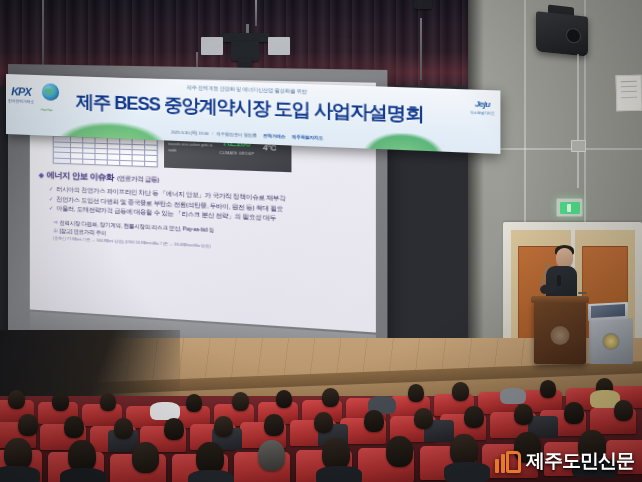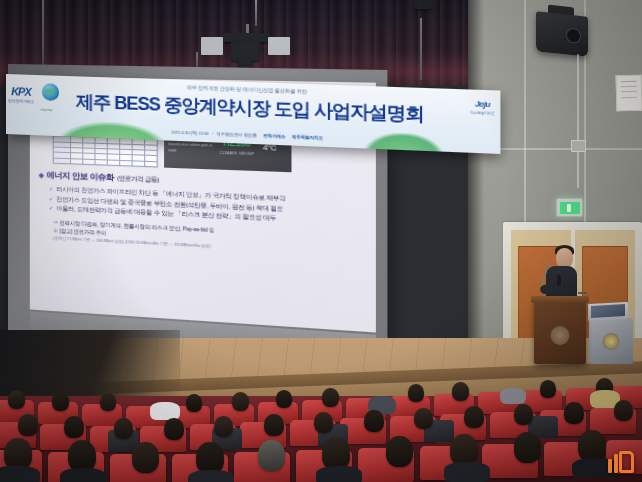--- a/index.html
+++ b/index.html
@@ -772,15 +772,16 @@
   </div>
 
   <div class="vignette"></div>
 
   <div class="watermark">
     <div class="wm-logo">
       <div class="wm-bar wm-b1"></div>
       <div class="wm-bar wm-b2"></div>
       <div class="wm-house"></div>
     </div>
+    <div class="wm-text">제주도민신문</div>
   </div>
 
 </div>
 
 </body></html>

